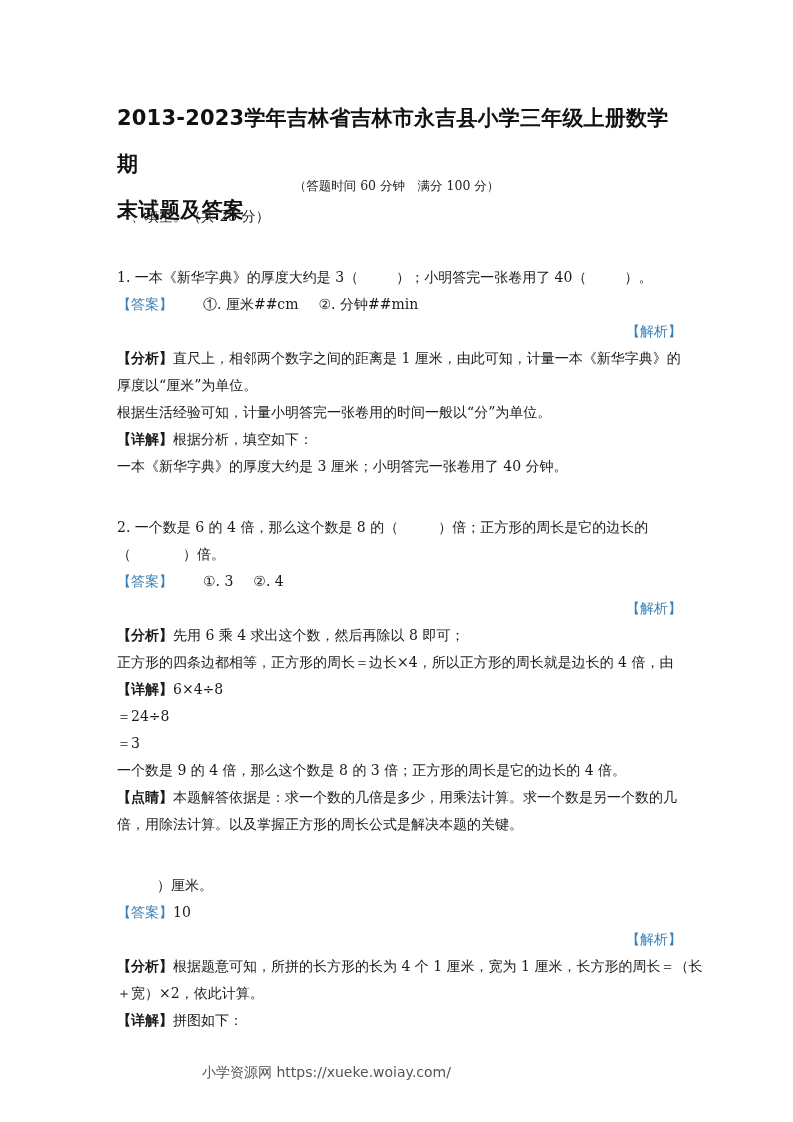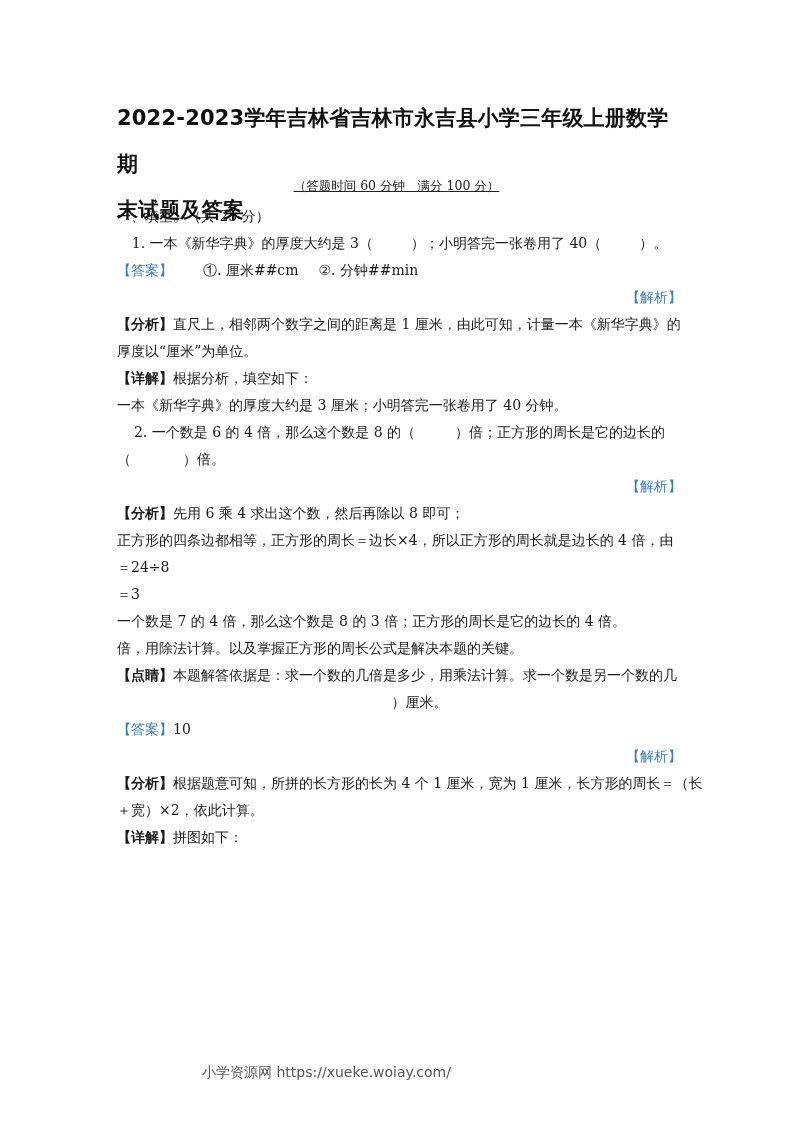--- a/index.html
+++ b/index.html
@@ -2,35 +2,35 @@
 <html><head>
 <meta charset="utf-8">
 <style>
   html, body { margin: 0; padding: 0; background: #ffffff; }
   body { width: 793px; height: 1122px; position: relative; overflow: hidden;
          font-family: "DejaVu Serif", "Liberation Serif", serif; color: #1a1a1a; }
   .title { position: absolute; left: 117px; top: 95px; width: 565px;
            font-family: "DejaVu Sans", "Liberation Sans", sans-serif;
            font-weight: bold; font-size: 21px; line-height: 46px; letter-spacing: 0.2px; color: #111; }
   .subtitle { position: absolute; left: 0; width: 793px; top: 178px; text-align: center;
-              font-size: 12.5px; color: #222; text-decoration: underline; }
+              font-size: 12.5px; color: #222; }
   .content { position: absolute; left: 117px; top: 203px; width: 565px; }
   .line { font-size: 14px; line-height: 27px; white-space: nowrap; height: 27px; }
   .tag-blue { color: #3a7fb5; text-align: right; }
   .blank { display: inline-block; }
   .sp { display: inline-block; width: 30px; }
   .footer { position: absolute; left: 0; width: 653px; top: 1064px; text-align: center;
             font-family: "DejaVu Sans", "Liberation Sans", sans-serif; font-size: 14px; color: #555; }
-  .just { display: flex; justify-content: center; }
+  .just { display: flex; justify-content: flex-start; margin-top: 34px; }
 </style>
 </head>
 <body>
 
 <div class="title">
-  <div>2022-2023学年吉林省吉林市永吉县小学三年级上册数学期</div>
+  <div>2013-2023学年吉林省吉林市永吉县小学三年级上册数学期</div>
   <div>末试题及答案</div>
 </div>
 
 <div class="subtitle">（答题时间 60 分钟　满分 100 分）</div>
 
 <div class="content">
   <div class="line">一、填空。（共 25 分）</div>
 
   <div class="line just">
     <span>1. 一本《新华字典》的厚度大约是 3（</span>
@@ -38,39 +38,44 @@
     <span>）；小明答完一张卷用了 40（</span>
     <span class="blank" style="width:38px"></span>
     <span>）。</span>
   </div>
   <div class="line">
     <span class="tag-blue">【答案】</span><span class="sp"></span><span>①. 厘米##cm</span><span class="sp" style="width:20px"></span><span>②. 分钟##min</span>
   </div>
   <div class="line tag-blue">【解析】</div>
   <div class="line"><b>【分析】</b><span>直尺上，相邻两个数字之间的距离是 1 厘米，由此可知，计量一本《新华字典》的</span></div>
   <div class="line">厚度以“厘米”为单位。</div>
+  <div class="line">根据生活经验可知，计量小明答完一张卷用的时间一般以“分”为单位。</div>
   <div class="line"><b>【详解】</b><span>根据分析，填空如下：</span></div>
   <div class="line">一本《新华字典》的厚度大约是 3 厘米；小明答完一张卷用了 40 分钟。</div>
 
   <div class="line just">
     <span>2. 一个数是 6 的 4 倍，那么这个数是 8 的（</span>
     <span class="blank" style="width:40px"></span>
     <span>）倍；正方形的周长是它的边长的</span>
   </div>
   <div class="line">
     <span>（</span><span class="blank" style="width:52px"></span><span>）倍。</span>
   </div>
+  <div class="line">
+    <span class="tag-blue">【答案】</span><span class="sp"></span><span>①. 3</span><span class="sp" style="width:20px"></span><span>②. 4</span>
+  </div>
   <div class="line tag-blue">【解析】</div>
   <div class="line"><b>【分析】</b><span>先用 6 乘 4 求出这个数，然后再除以 8 即可；</span></div>
   <div class="line">正方形的四条边都相等，正方形的周长＝边长×4，所以正方形的周长就是边长的 4 倍，由</div>
+  <div class="line"><b>【详解】</b><span>6×4÷8</span></div>
   <div class="line">＝24÷8</div>
   <div class="line">＝3</div>
-  <div class="line">一个数是 7 的 4 倍，那么这个数是 8 的 3 倍；正方形的周长是它的边长的 4 倍。</div>
+  <div class="line">一个数是 9 的 4 倍，那么这个数是 8 的 3 倍；正方形的周长是它的边长的 4 倍。</div>
+  <div class="line"><b>【点睛】</b><span>本题解答依据是：求一个数的几倍是多少，用乘法计算。求一个数是另一个数的几</span></div>
   <div class="line">倍，用除法计算。以及掌握正方形的周长公式是解决本题的关键。</div>
-  <div class="line"><b>【点睛】</b><span>本题解答依据是：求一个数的几倍是多少，用乘法计算。求一个数是另一个数的几</span></div>
 
   <div class="line just">
     <span class="blank" style="width:40px"></span>
     <span>）厘米。</span>
   </div>
   <div class="line">
     <span class="tag-blue">【答案】</span><span>10</span>
   </div>
   <div class="line tag-blue">【解析】</div>
   <div class="line"><b>【分析】</b><span>根据题意可知，所拼的长方形的长为 4 个 1 厘米，宽为 1 厘米，长方形的周长＝（长</span></div>

